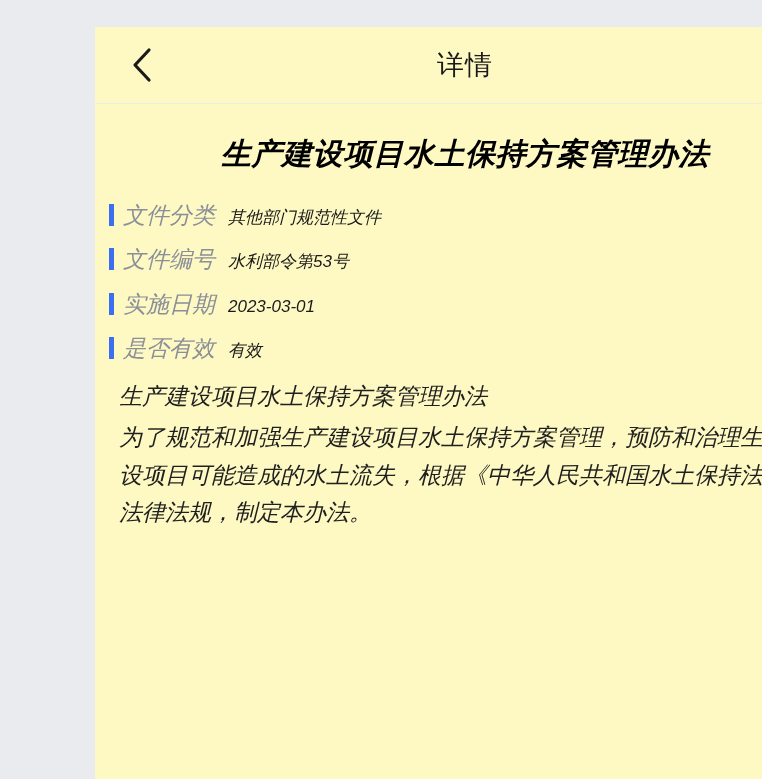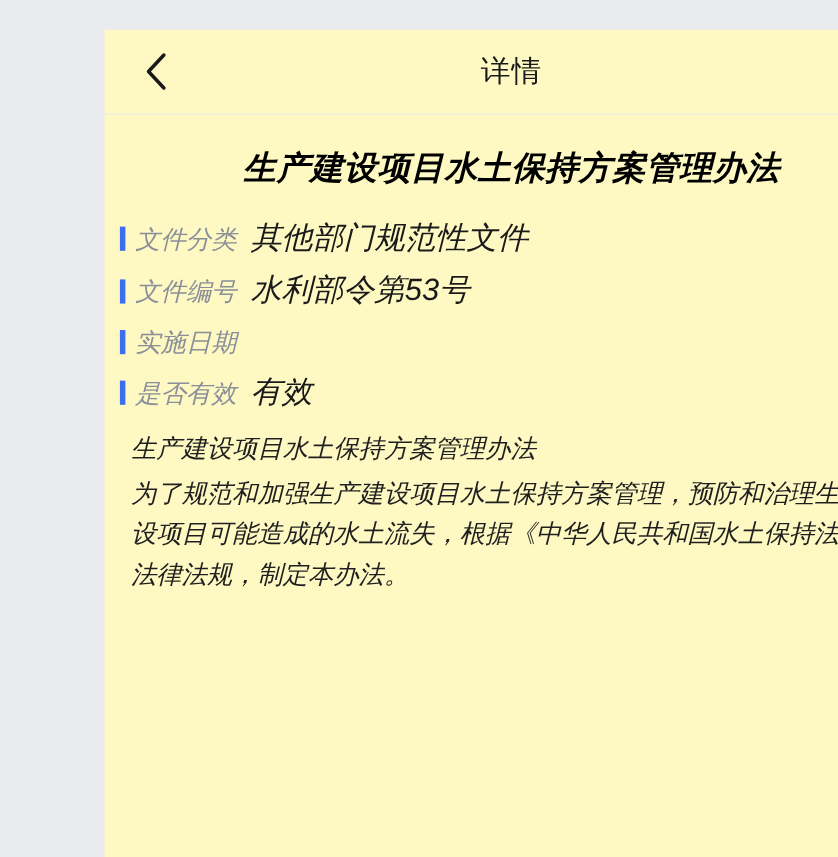--- a/index.html
+++ b/index.html
@@ -96,21 +96,21 @@
     position: relative;
     top: 3px;
     flex: none;
   }
   .meta-label {
     font-size: 23px;
     color: #8a8f99;
     white-space: nowrap;
   }
   .meta-value {
-    font-size: 28px;
+    font-size: 17px;
     color: #1a1a1a;
     margin-left: 13px;
     white-space: nowrap;
   }
   .section-head {
     font-size: 25px;
     font-weight: 700;
     color: #111;
     margin: 22px 0 10px 10px;
   }
@@ -158,20 +158,21 @@
       <div class="meta-row">
         <span class="meta-bar" style="background: rgb(60, 110, 240);"></span>
         <span class="meta-label">文件编号</span>
         <span class="meta-value">水利部令第53号</span>
       </div>
 
 
       <div class="meta-row">
         <span class="meta-bar" style="background: rgb(60, 110, 240);"></span>
         <span class="meta-label">实施日期</span>
+        <span class="meta-value">2023-03-01</span>
       </div>
 
 
 
       <div class="meta-row">
         <span class="meta-bar" style="background: rgb(60, 110, 240);"></span>
         <span class="meta-label">是否有效</span>
         <span class="meta-value">有效</span>
       </div>
 

